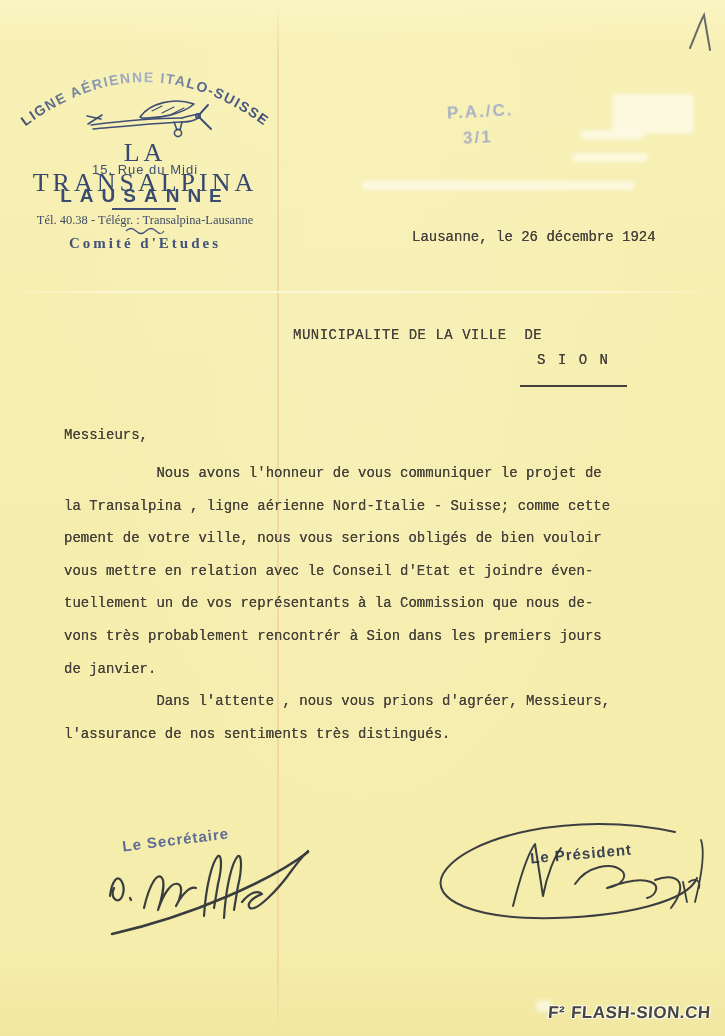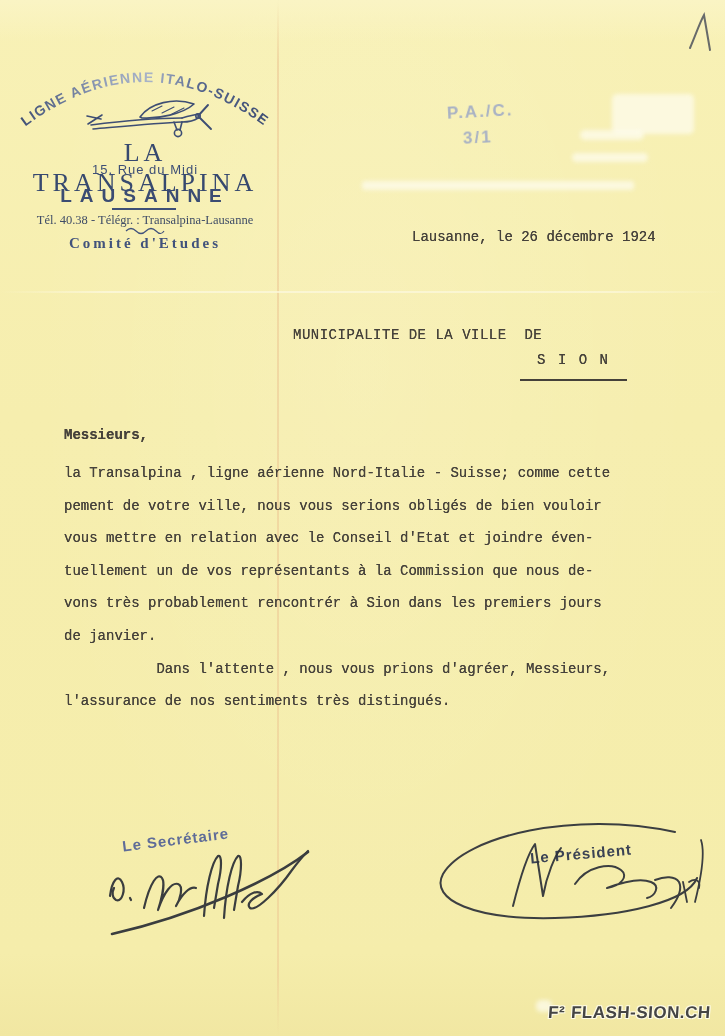--- a/index.html
+++ b/index.html
@@ -36,22 +36,22 @@
   .lh-squiggle{position:absolute;left:112px;top:169px;width:42px;height:8px;}
   .lh-committee{position:absolute;left:0;top:177px;width:266px;
     font-family:"Liberation Serif", serif;font-weight:bold;font-size:15px;letter-spacing:3px;color:#41527c;}
 
   
   .tw{font-family:"Liberation Mono","DejaVu Sans Mono",monospace;color:#46423b;
       font-size:14px;white-space:pre;text-shadow:0 0 0.4px #46423b;}
   .dateline{position:absolute;left:412px;top:229px;}
   .recipient-1{position:absolute;left:293px;top:309px;letter-spacing:0.5px;margin-top:18px;}
   .recipient-city{position:absolute;left:520px;top:352px;width:107px;text-align:center;
-      letter-spacing:2px;border-bottom:2px solid #45413a;padding-bottom:11px;}
-  .salutation{position:absolute;left:64px;top:427px;font-weight:bold;}
+      letter-spacing:2px;border-bottom:2px solid #45413a;padding-bottom:17px;}
+  .salutation{position:absolute;left:64px;top:427px;}
   .body-block{position:absolute;left:64px;top:457px;line-height:32.6px;}
 
   
   .stamp-faint{position:absolute;color:#a9b2c4;font-size:17px;font-weight:bold;
       letter-spacing:2px;transform:rotate(-3deg);filter:blur(0.3px);}
   .stamp1{left:447px;top:102px;}
   .stamp2{left:463px;top:128px;}
 
   
   .smudge{position:absolute;background:rgba(253,252,240,0.72);filter:blur(2px);border-radius:5px;}
@@ -140,20 +140,21 @@
   <div class="smudge smudge-d"></div>
   <div class="smudge smudge-e"></div>
 
   <div class="tw dateline">Lausanne, le 26 décembre 1924</div>
 
   <div class="tw recipient-1">MUNICIPALITE DE LA VILLE  DE</div>
   <div class="tw recipient-city">S I O N</div>
 
   <div class="tw salutation">Messieurs,</div>
   <div class="body-block">
+    <div class="tw">           Nous avons l'honneur de vous communiquer le projet de</div>
     <div class="tw">la Transalpina , ligne aérienne Nord-Italie - Suisse; comme cette</div>
     <div class="tw">pement de votre ville, nous vous serions obligés de bien vouloir</div>
     <div class="tw">vous mettre en relation avec le Conseil d'Etat et joindre éven-</div>
     <div class="tw">tuellement un de vos représentants à la Commission que nous de-</div>
     <div class="tw">vons très probablement rencontrér à Sion dans les premiers jours</div>
     <div class="tw">de janvier.</div>
     <div class="tw">           Dans l'attente , nous vous prions d'agréer, Messieurs,</div>
     <div class="tw">l'assurance de nos sentiments très distingués.</div>
   </div>
 

